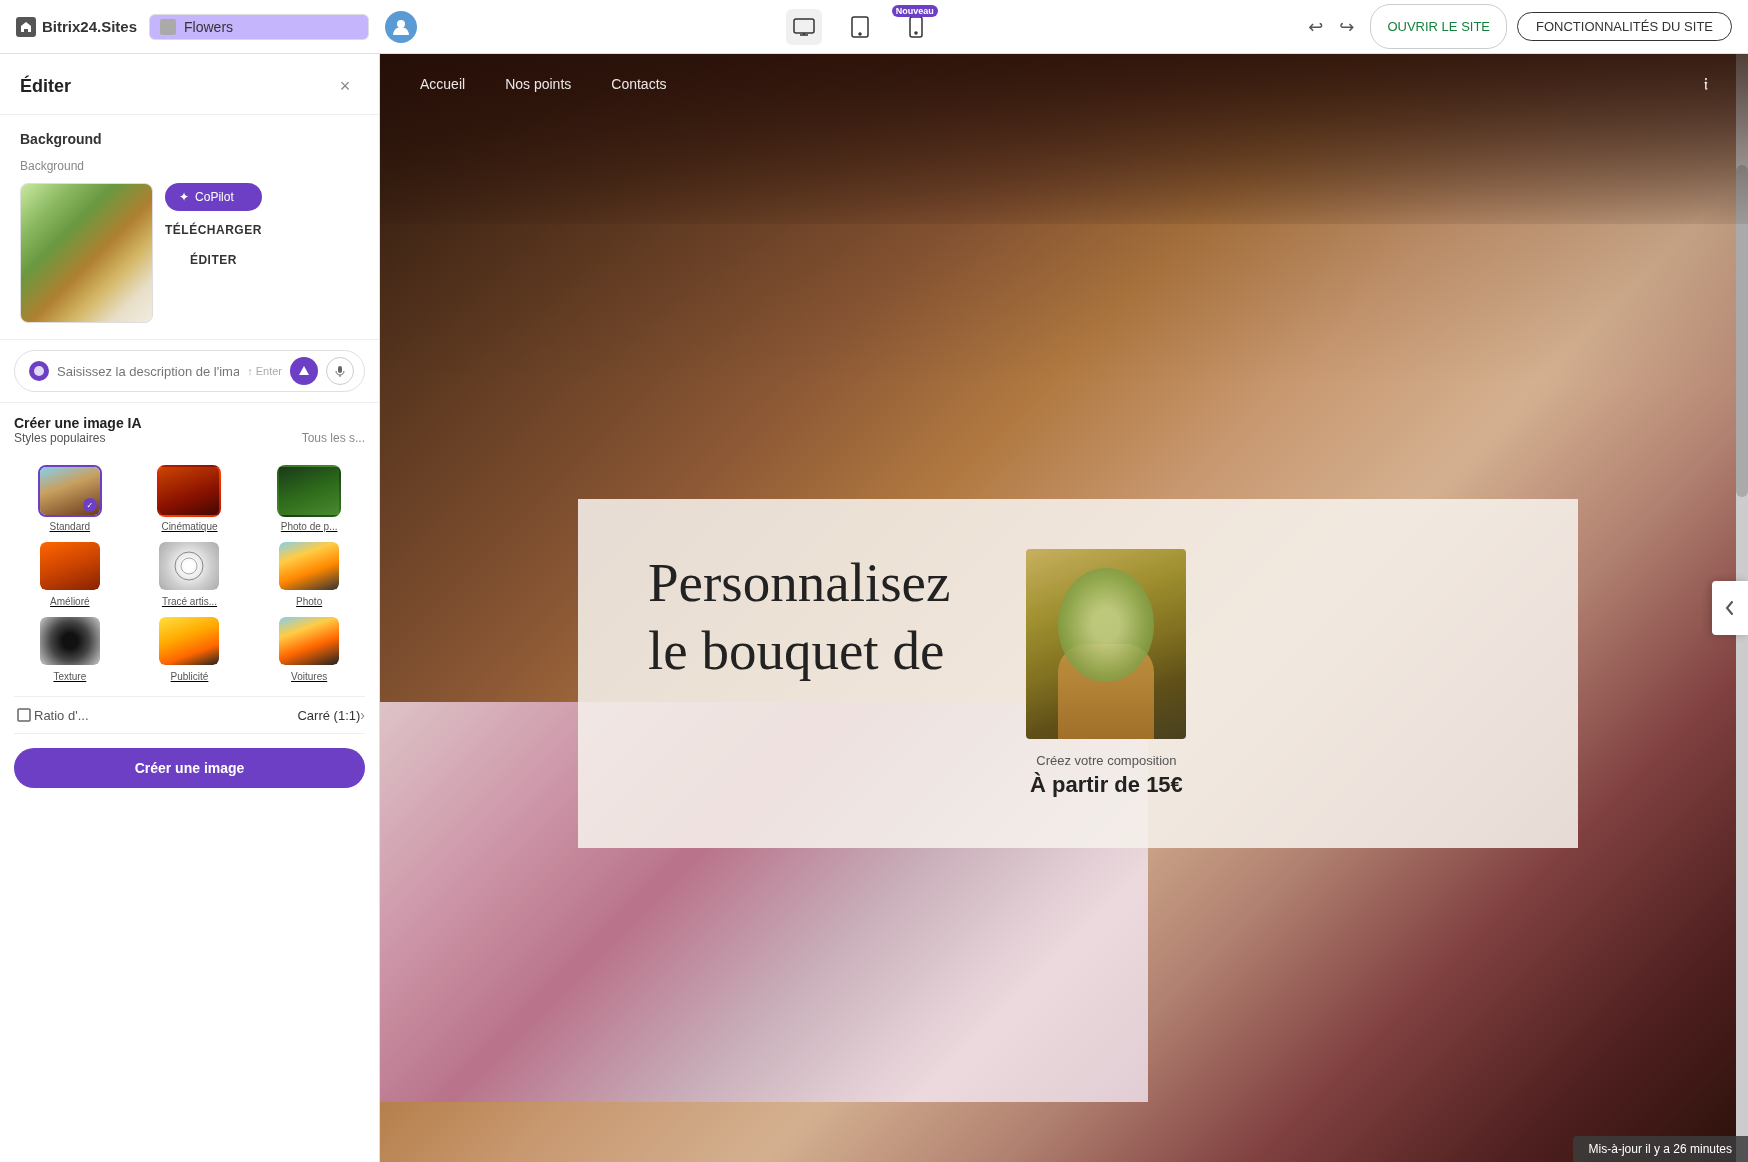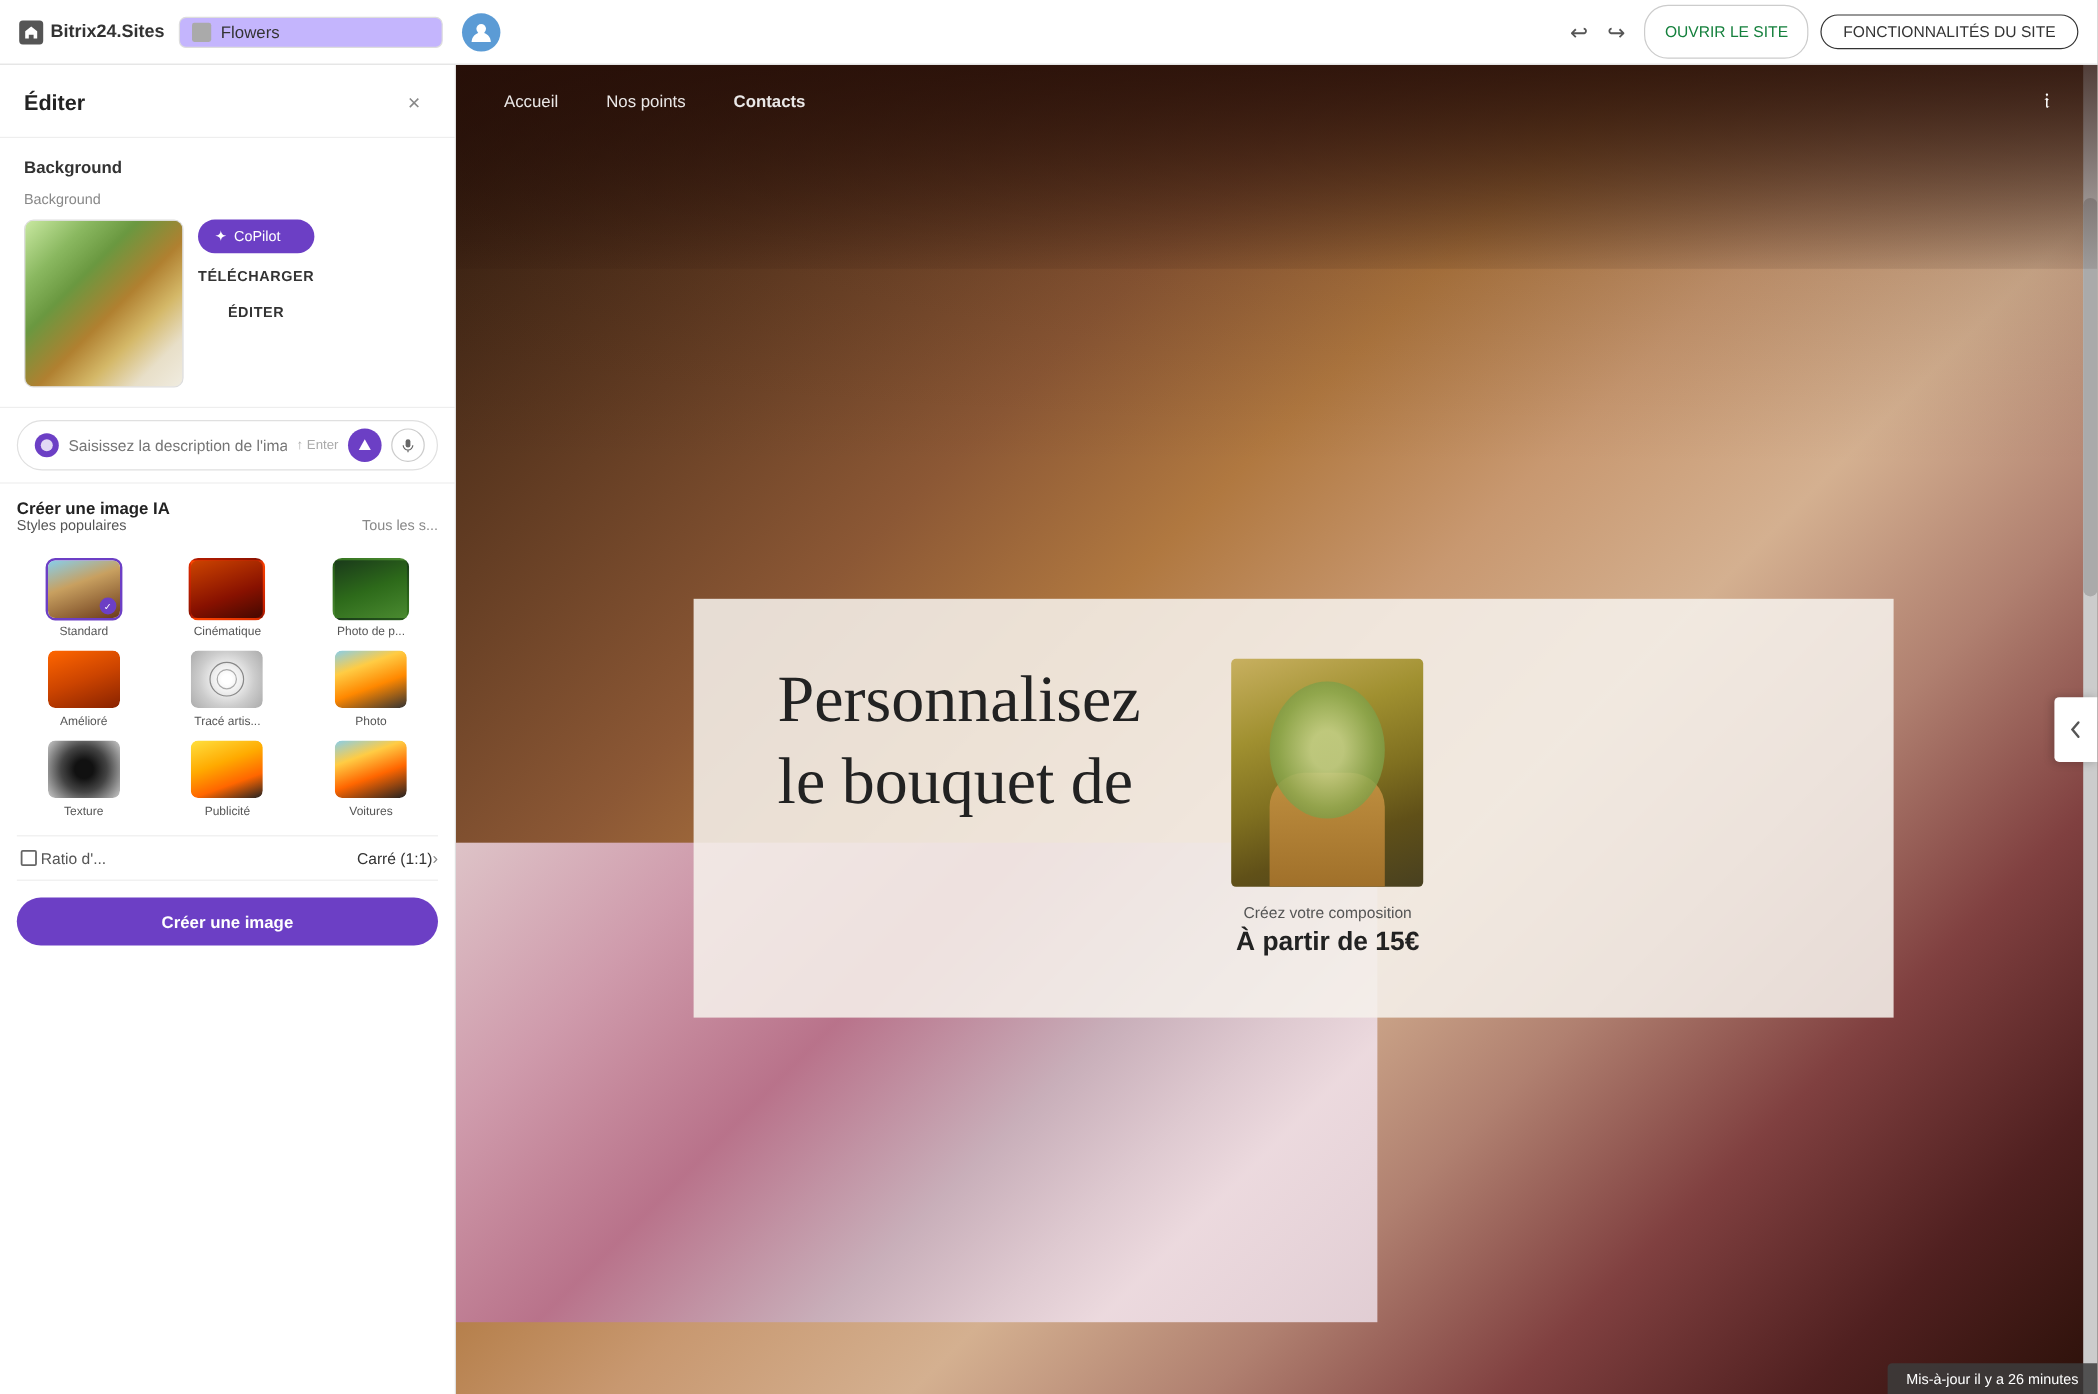--- a/index.html
+++ b/index.html
@@ -62,21 +62,21 @@
     .ai-enter-hint { font-size: 11px; color: #aaa; white-space: nowrap; display: flex; align-items: center; gap: 3px; }
     .ai-send-btn { width: 28px; height: 28px; border-radius: 50%; background: #6c3fc5; border: none; cursor: pointer; display: flex; align-items: center; justify-content: center; flex-shrink: 0; }
     .ai-mic-btn { width: 28px; height: 28px; border-radius: 50%; background: none; border: 1.5px solid #ccc; cursor: pointer; display: flex; align-items: center; justify-content: center; flex-shrink: 0; }
 
     
     .create-section { padding: 12px 14px; flex: 1; overflow-y: auto; }
     .create-title { font-size: 14px; font-weight: 600; color: #222; margin-bottom: 0; }
     .styles-header { display: flex; justify-content: space-between; align-items: center; margin-bottom: 20px; }
     .styles-label { font-size: 12px; color: #555; font-weight: 500; }
     .styles-all { font-size: 12px; color: #888; cursor: pointer; }
-    .styles-grid { display: grid; grid-template-columns: repeat(3, 1fr); gap: 8px; margin-bottom: 14px; }
+    .styles-grid { display: grid; grid-template-columns: repeat(3, 1fr); gap: 8px; margin-bottom: 14px; text-decoration: underline; }
     .style-item { display: flex; flex-direction: column; align-items: center; gap: 4px; cursor: pointer; }
     .style-thumb { width: 64px; height: 52px; border-radius: 8px; overflow: hidden; position: relative; border: 2px solid transparent; }
     .style-thumb.selected { border-color: #6c3fc5; }
     .style-check { position: absolute; bottom: 3px; right: 3px; width: 14px; height: 14px; background: #6c3fc5; border-radius: 50%; display: flex; align-items: center; justify-content: center; }
     .style-check::after { content: '✓'; color: #fff; font-size: 8px; }
     .style-label { font-size: 10px; color: #555; text-align: center; }
 
     
     .thumb-standard { background: linear-gradient(160deg, #87ceeb 0%, #e8a060 40%, #6b3a1a 100%); }
     .thumb-cinematique { background: linear-gradient(160deg, #ff4500 0%, #cc2200 50%, #881100 100%); }
@@ -133,20 +133,41 @@
     <span>Flowers</span>
   </div>
 
   <div class="topbar-avatar">
     <svg width="18" height="18" viewBox="0 0 18 18" fill="white">
         <circle cx="9" cy="6" r="4"></circle>
         <path d="M1 17c0-4.4 3.6-8 8-8s8 3.6 8 8"></path>
       </svg>
   </div>
 
+  <div class="topbar-center">
+    <div class="device-icon active">
+      <svg viewBox="0 0 24 24" fill="none" stroke="#333" stroke-width="1.5">
+          <rect x="2" y="4" width="20" height="14" rx="2"></rect>
+          <path d="M8 20h8M12 18v2"></path>
+        </svg>
+    </div>
+    <div class="device-icon">
+      <svg viewBox="0 0 24 24" fill="none" stroke="#333" stroke-width="1.5">
+          <rect x="4" y="2" width="16" height="20" rx="2"></rect>
+          <circle cx="12" cy="19" r="1"></circle>
+        </svg>
+    </div>
+    <div class="device-icon" style="position:relative;">
+      <svg viewBox="0 0 24 24" fill="none" stroke="#333" stroke-width="1.5">
+          <rect x="6" y="2" width="12" height="20" rx="2"></rect>
+          <circle cx="12" cy="18" r="1"></circle>
+        </svg>
+      <div class="nouveau-badge">Nouveau</div>
+    </div>
+  </div>
 
   <div class="topbar-right">
     <div class="undo-redo">
       <button>↩</button>
       <button>↪</button>
     </div>
     <button class="btn-ouvrir">OUVRIR LE SITE</button>
     <button class="btn-fonctionnalites">FONCTIONNALITÉS DU SITE</button>
   </div>
 </div>
@@ -305,21 +326,21 @@
       background: 
         linear-gradient(to bottom, rgba(30,10,5,0.6) 0%, rgba(30,10,5,0.1) 15%, transparent 30%),
         linear-gradient(135deg, #2d1a0e 0%, #5c3820 15%, #8c5835 30%, #b07840 40%, #c89870 50%, #d4b090 60%, #b08070 70%, #804040 80%, #502020 90%, #2a1008 100%);
     "></div>
 
     <div style="position:absolute;top:0;left:0;right:0;height:170px;background:linear-gradient(to bottom,rgba(40,15,8,0.75) 0%,rgba(40,15,8,0.1) 100%);z-index:2;"></div>
 
     <div class="site-nav">
       <a href="#" style="color:#fff;font-size:14px;text-decoration:none;opacity:0.9;">Accueil</a>
       <a href="#" style="color:#fff;font-size:14px;text-decoration:none;opacity:0.9;">Nos points</a>
-      <a href="#" style="color:#fff;font-size:14px;text-decoration:none;opacity:0.9;font-weight:bold;">Contacts</a>
+      <a href="#" style="color:#fff;font-size:14px;text-decoration:none;opacity:0.9;">Contacts</a>
       <div class="site-nav-right">
         <span style="color:#fff;font-size:18px;cursor:pointer;">𝔦</span>
       </div>
     </div>
 
     <div style="position:absolute;top:190px;left:0;right:0;bottom:60px;display:flex;align-items:center;justify-content:center;z-index:3;">
       <div style="background:rgba(245,240,235,0.88);padding:50px 70px;display:flex;align-items:flex-start;gap:76px;max-width:1000px;width:85%;margin-left:28px;">
         <div>
           <h1 style="font-size:55px;font-weight:300;color:#222;line-height:1.25;font-family:Georgia,serif;">
             <span>Personnalisez</span><br>

